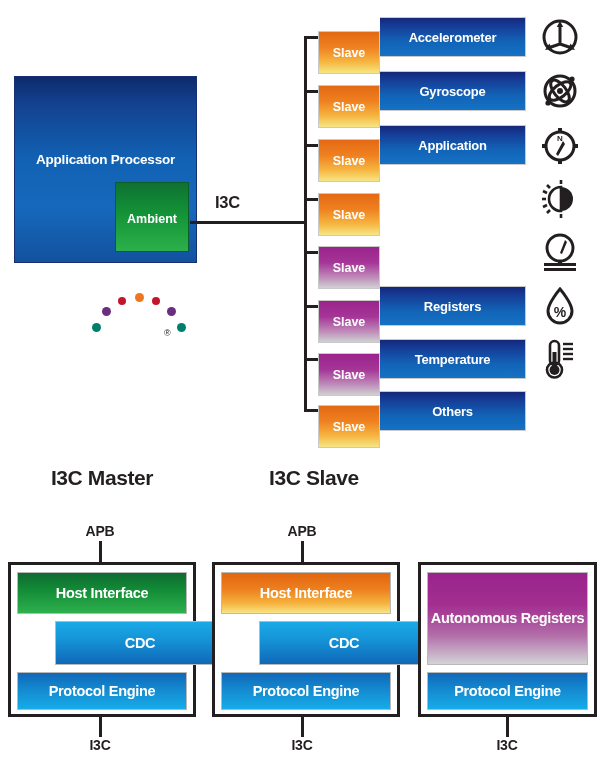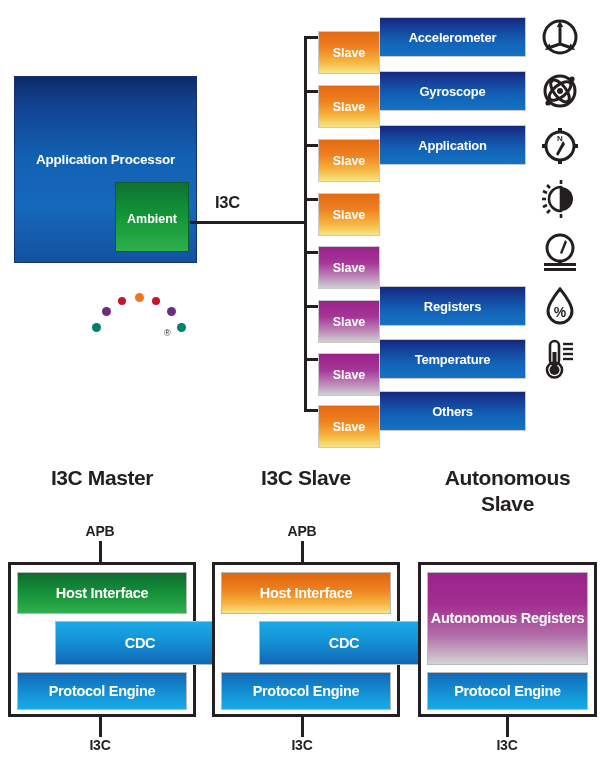--- a/index.html
+++ b/index.html
@@ -218,30 +218,29 @@
   <div class="coltitle" style="left:8px;top:465px;width:188px">I3C Master</div>
   <div class="portlabel" style="left:70px;top:523px;width:60px">APB</div>
   <div class="vstub" style="left:99px;top:541px;height:22px"></div>
   <div class="outerbox" style="left:8px;top:562px;width:188px;height:155px"></div>
   <div class="blk green" style="left:17px;top:572px;width:170px;height:42px">Host Interface</div>
   <div class="blk cdc" style="left:17px;top:621px;width:170px;height:44px">CDC</div>
   <div class="blk pe" style="left:17px;top:672px;width:170px;height:38px">Protocol Engine</div>
   <div class="vstub" style="left:99px;top:717px;height:20px"></div>
   <div class="portlabel" style="left:70px;top:737px;width:60px">I3C</div>
 
-  <div class="coltitle" style="left:212px;top:465px;width:188px">I3C Slave</div>
+  <div class="coltitle" style="left:220px;top:465px;width:188px">I3C Slave</div>
   <div class="portlabel" style="left:272px;top:523px;width:60px">APB</div>
   <div class="vstub" style="left:301px;top:541px;height:22px"></div>
   <div class="outerbox" style="left:212px;top:562px;width:188px;height:155px"></div>
   <div class="blk orange" style="left:221px;top:572px;width:170px;height:42px">Host Interface</div>
   <div class="blk cdc" style="left:221px;top:621px;width:170px;height:44px">CDC</div>
   <div class="blk pe" style="left:221px;top:672px;width:170px;height:38px">Protocol Engine</div>
   <div class="vstub" style="left:301px;top:717px;height:20px"></div>
   <div class="portlabel" style="left:272px;top:737px;width:60px">I3C</div>
 
-  <div class="coltitle" style="left:418px;top:465px;width:179px">Autonomous Slave</div>
   <div class="outerbox" style="left:418px;top:562px;width:179px;height:155px"></div>
   <div class="blk purple" style="left:427px;top:572px;width:161px;height:93px">Autonomous Registers</div>
   <div class="blk pe" style="left:427px;top:672px;width:161px;height:38px">Protocol Engine</div>
   <div class="vstub" style="left:506px;top:717px;height:20px"></div>
   <div class="portlabel" style="left:477px;top:737px;width:60px">I3C</div>
 
 </div>
 
 </body></html>

